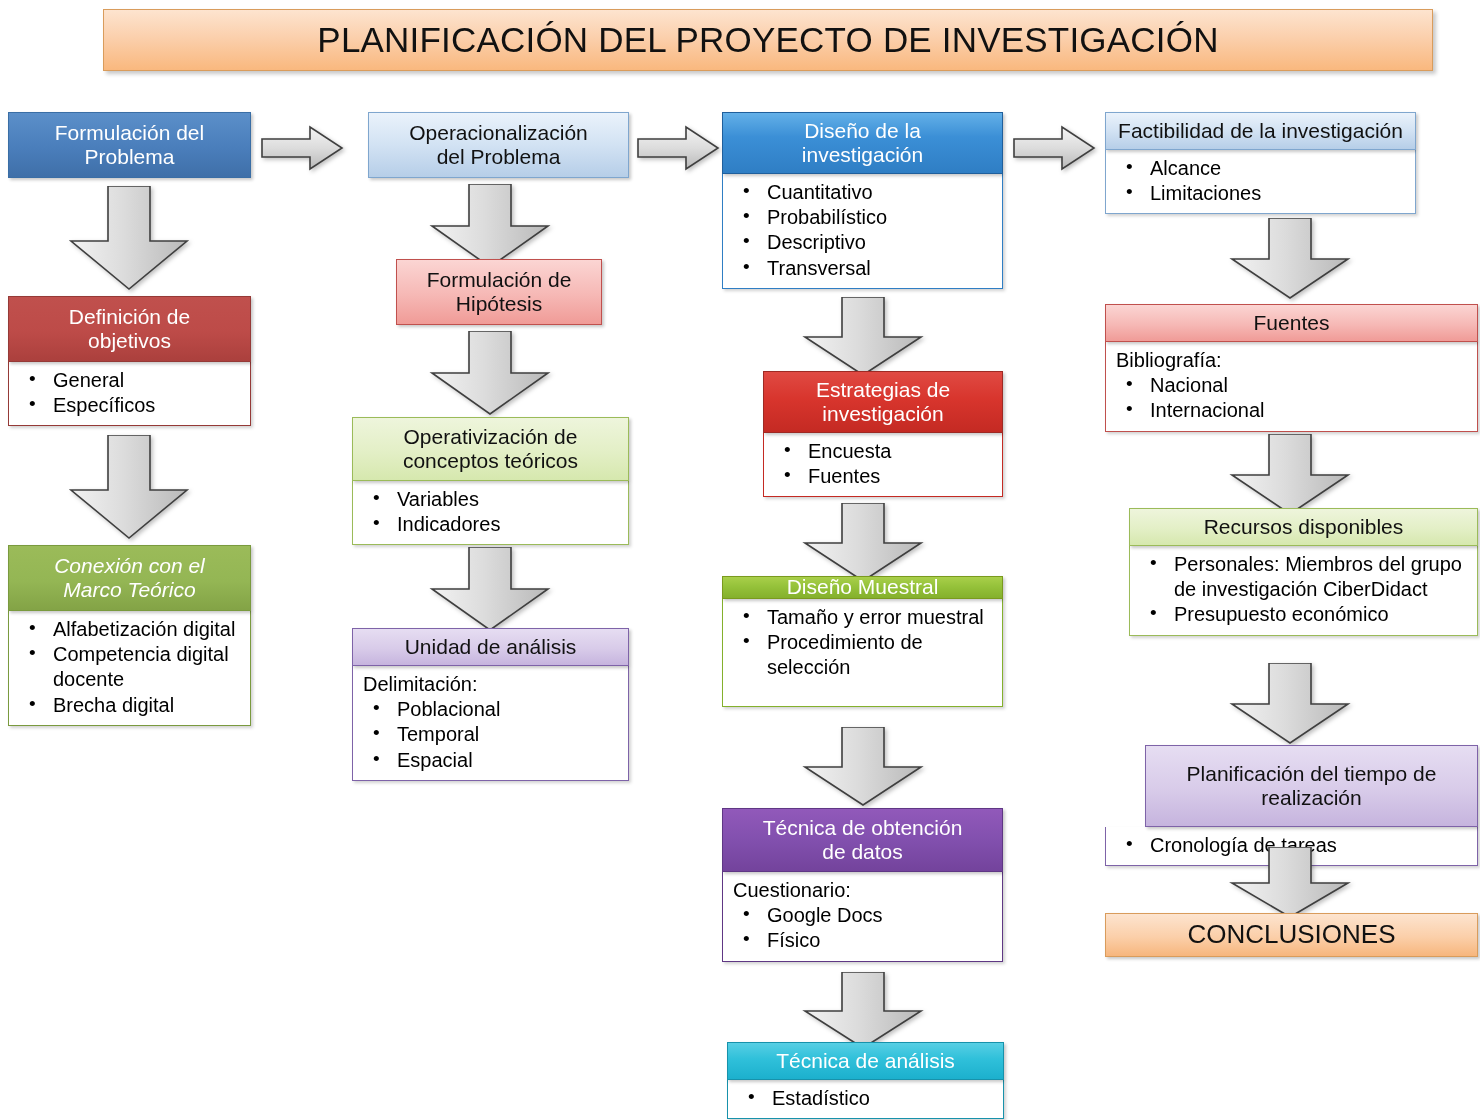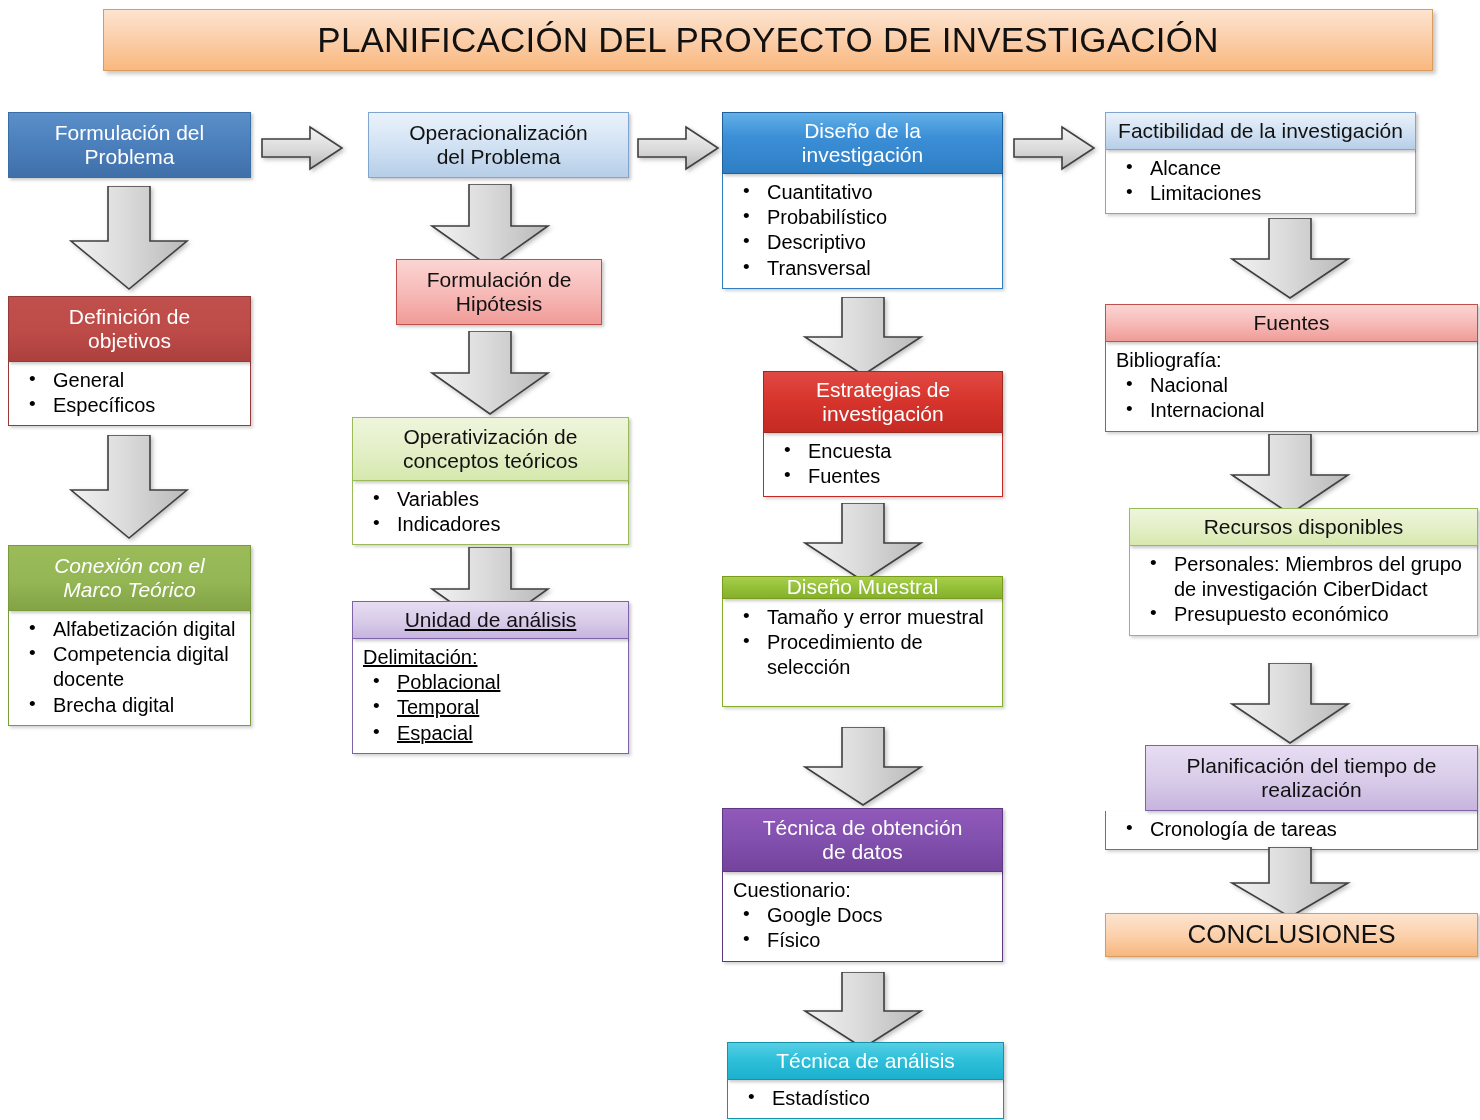--- a/index.html
+++ b/index.html
@@ -207,21 +207,21 @@
           <linearGradient id="gD5" x1="0" y1="0" x2="1" y2="0">
         <stop offset="0%" stop-color="#f2f2f2"></stop>
             <stop offset="45%" stop-color="#dcdcdc"></stop>
             <stop offset="100%" stop-color="#b9b9b9"></stop>
           </linearGradient>
         </defs>
       <polygon points="40,0 82,0 82,42 119,42 61,83 3,42 40,42" fill="url(#gD5)" stroke="#3f3f3f" stroke-width="1.6"></polygon>
     </svg>
   </div>
 
-  <div class="node" style="left:352px; top:601px; width:277px;text-decoration:underline;">
+  <div class="node" style="left:352px; top:628px; width:277px;">
     <div class="hdr h-ltpurple" style="height:38px;">Unidad de análisis</div>
     <div class="body b-ltpurple">
       <div class="plain">Delimitación:</div>
       <ul>
         <li>Poblacional</li>
         <li>Temporal</li>
         <li>Espacial</li>
       </ul>
     </div>
   </div>
@@ -423,21 +423,21 @@
         <stop offset="0%" stop-color="#f2f2f2"></stop>
             <stop offset="45%" stop-color="#dcdcdc"></stop>
             <stop offset="100%" stop-color="#b9b9b9"></stop>
           </linearGradient>
         </defs>
       <polygon points="40,0 82,0 82,41 119,41 61,80 3,41 40,41" fill="url(#gD12)" stroke="#3f3f3f" stroke-width="1.6"></polygon>
     </svg>
   </div>
 
   <div class="node" style="left:1105px; top:745px; width:373px;">
-    <div class="hdr h-ltpurple" style="height:66px; white-space:pre-line;margin-left:40px;">Planificación del tiempo de
+    <div class="hdr h-ltpurple" style="height:82px; white-space:pre-line;margin-left:40px;">Planificación del tiempo de
 realización</div>
     <div class="body b-ltpurple">
       <ul>
         <li>Cronología de tareas</li>
       </ul>
     </div>
   </div>
 
   <div class="arrow-down" style="left:1229px; top:847px;">
     <svg width="122" height="72" viewBox="0 0 122 72">

